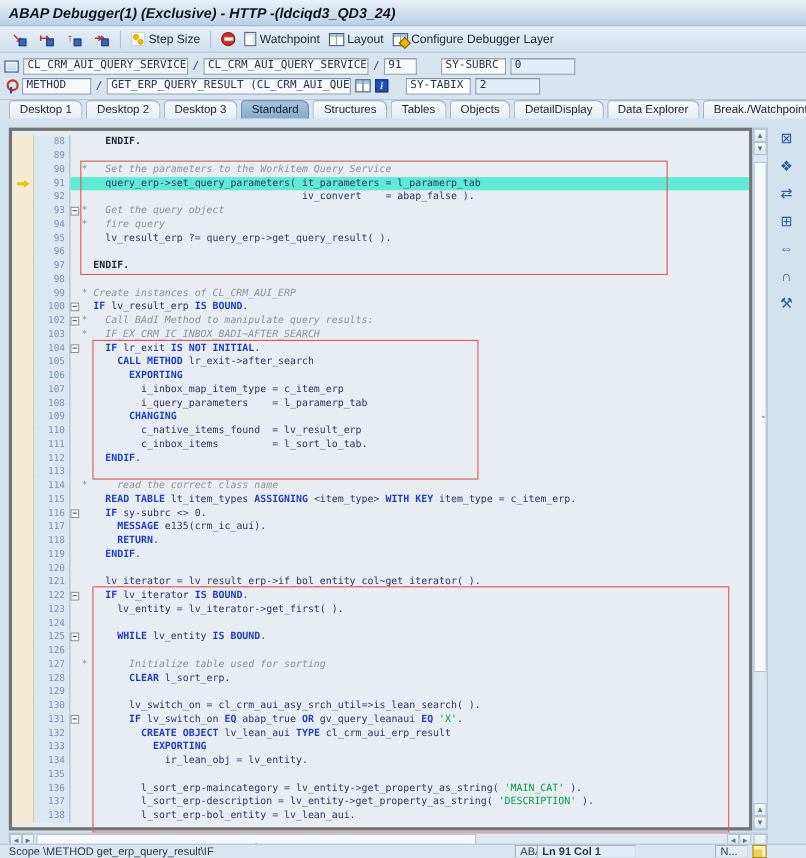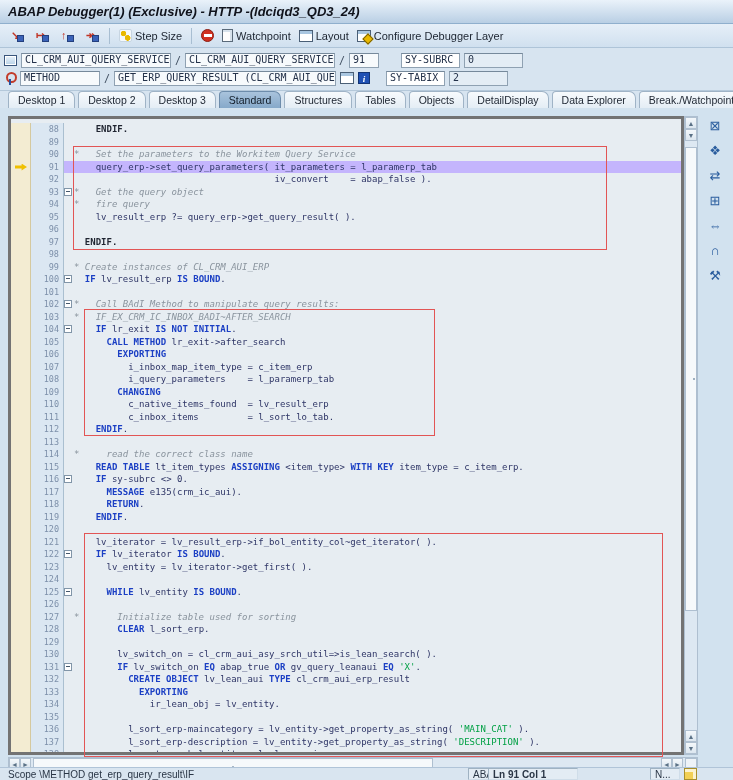--- a/index.html
+++ b/index.html
@@ -71,21 +71,21 @@
   .editor{position:absolute;left:8px;top:8px;width:676px;height:639px;background:#e7edf2;
           border:3px solid #737373;overflow:hidden;}
   .lines{padding-top:4px;}
   .line{display:flex;height:12.5px;position:relative;}
   .lm{width:20px;flex:none;background:#f3ecd2;border-right:1px solid #d5c99f;position:relative;}
   .ln{width:33px;flex:none;background:#dbe7f2;border-right:1px solid #aabfd0;
       font:8.5px "DejaVu Sans Mono",monospace;color:#7d90aa;text-align:right;
       padding-right:4px;line-height:12.5px;}
   .lc{flex:1;font:9px "DejaVu Sans Mono",monospace;line-height:12.5px;white-space:pre;
       padding-left:10px;position:relative;color:#2e3566;}
-  .line.cur .lc{background:#c4b5fd;}
+  .line.cur .lc{background:#5eead4;}
   .fold{position:absolute;left:0;top:2px;width:8px;height:8px;background:#fff;
         border:1px solid #8195a8;}
   .fold::after{content:"";position:absolute;left:1px;top:2px;width:4px;height:1px;background:#44566a;}
   .cur-arrow{position:absolute;left:4px;top:3px;width:12px;height:7px;background:#f0c000;
         clip-path:polygon(0 30%,55% 30%,55% 0,100% 50%,55% 100%,55% 70%,0 70%);}
   .tk-b{color:#1f2430;font-weight:bold;}
   .tk-k{color:#1b3fc4;font-weight:bold;}
   .tk-t{color:#2e3566;}
   .tk-c{color:#8a949e;font-style:italic;}
   .tk-s{color:#00a044;}
@@ -178,21 +178,21 @@
       <span class="fld" style="width:150px;">CL_CRM_AUI_QUERY_SERVICE=====_</span>
       <span class="slash">/</span>
       <span class="fld" style="width:150px;">CL_CRM_AUI_QUERY_SERVICE=====_</span>
       <span class="slash">/</span>
       <span class="fld" style="width:30px;">91</span>
       <span class="fld" style="width:59px;margin-left:18px;background:#fff;">SY-SUBRC</span>
       <span class="fld box" style="width:59px;">0</span>
     </div>
     <div class="ctx-row">
       <span class="key-ico"></span>
-      <span class="fld" style="width:80px;">METHOD</span>
+      <span class="fld" style="width:63px;">METHOD</span>
       <span class="slash">/</span>
       <span class="fld" style="width:222px;">GET_ERP_QUERY_RESULT (CL_CRM_AUI_QUERY_SERV_</span>
       <span class="grid-ico"></span>
       <span class="info-ico"></span>
       <span class="fld" style="width:59px;margin-left:12px;background:#fff;">SY-TABIX</span>
       <span class="fld box" style="width:59px;">2</span>
     </div>
   </div>
 
   <div class="tabbar" id="tabbar">
@@ -273,25 +273,20 @@
             <span class="ln">99</span>
             <span class="lc"><span class="tk-c">* Create instances of CL_CRM_AUI_ERP</span></span>
           </div>
           <div class="line">
             <span class="lm"></span>
             <span class="ln">100</span>
             <span class="lc"><span class="fold"></span><span class="tk-t">  </span><span class="tk-k">IF</span><span class="tk-t"> lv_result_erp </span><span class="tk-k">IS BOUND</span><span class="tk-t">.</span></span>
           </div>
           <div class="line">
             <span class="lm"></span>
-            <span class="ln">101</span>
-            <span class="lc"></span>
-          </div>
-          <div class="line">
-            <span class="lm"></span>
             <span class="ln">102</span>
             <span class="lc"><span class="fold"></span><span class="tk-c">*   Call BAdI Method to manipulate query results:</span></span>
           </div>
           <div class="line">
             <span class="lm"></span>
             <span class="ln">103</span>
             <span class="lc"><span class="tk-c">*   IF_EX_CRM_IC_INBOX_BADI~AFTER_SEARCH</span></span>
           </div>
           <div class="line">
             <span class="lm"></span>

